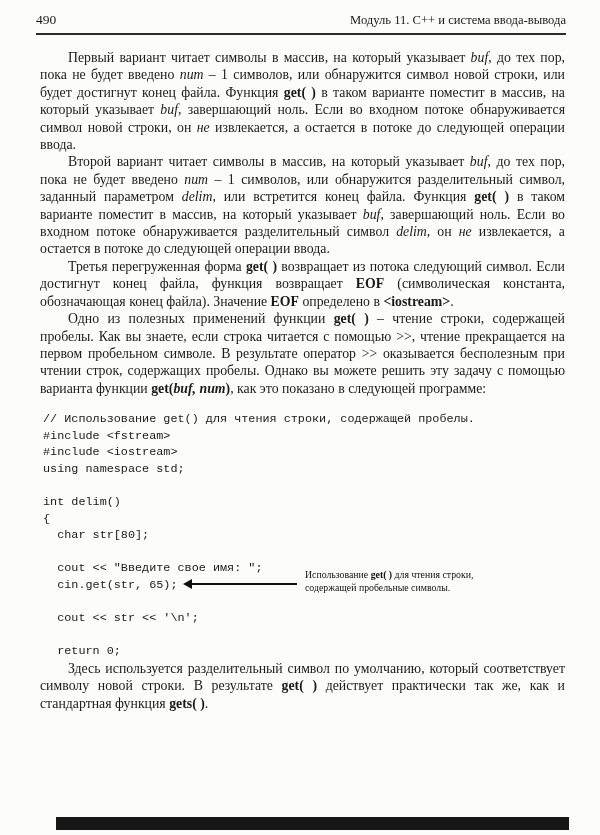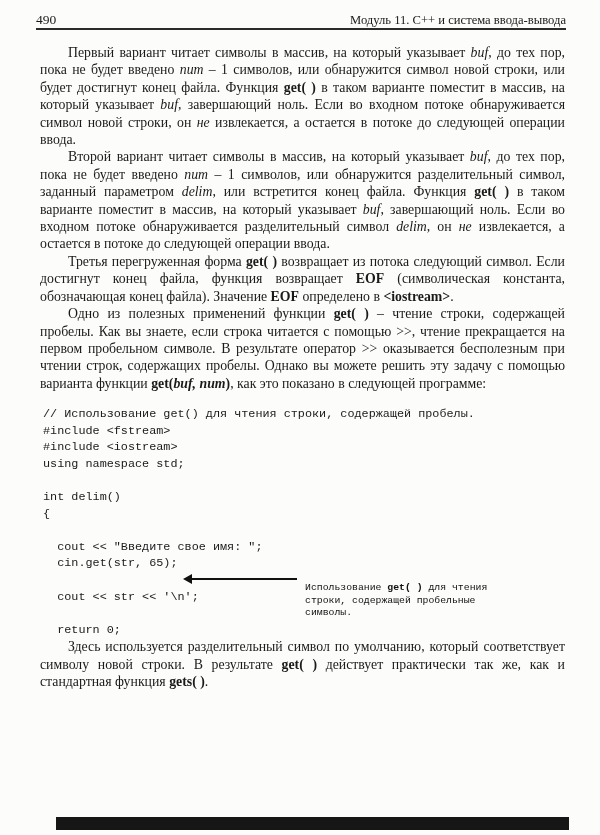--- a/index.html
+++ b/index.html
@@ -11,20 +11,21 @@
     color:#1a1a1a;
     overflow:hidden;
     font-family:"Liberation Serif", serif;
   }
   .header-row {
     display:flex;
     justify-content:space-between;
     align-items:flex-end;
     margin:12px 34px 0 36px;
     border-bottom:2px solid #2b2b2b;
+    padding-bottom:5px;
   }
   .page-number { font-size:13.5px; }
   .header-title { font-size:12.6px;text-align:center; }
 
   .content {
     padding:14px 35px 0 40px;
     font-size:13.8px;
     line-height:17.4px;
     text-align:justify;
   }
@@ -35,22 +36,22 @@
   .code-wrap { position:relative; margin:14px 0 0 3px; text-align:left; }
   .code {
     font-family:"Liberation Mono","DejaVu Sans Mono",monospace;
     font-size:11.8px;
     line-height:16.6px;
   }
   .code div { white-space:pre; min-height:16.6px; }
 
   .annotation {
     position:absolute;
-    left:262px; top:176px; width:220px;
-    font-family:Liberation Mono, monospace;
+    left:262px; top:158px; width:220px;
+    font-family:Liberation Serif, serif;
     font-size:9.8px;
     line-height:12.5px;
     text-indent:0;
     text-align:left;
     color:#111;
   }
   .arrow-line {
     position:absolute;
     left:148px; top:172px;
     width:106px; height:2px;
@@ -93,20 +94,21 @@
 
     <div class="code-wrap">
       <div class="code">
           <div>// Использование get() для чтения строки, содержащей пробелы.</div>
           <div>#include &lt;fstream&gt;</div>
           <div>#include &lt;iostream&gt;</div>
           <div>using namespace std;</div>
           <div>&nbsp;</div>
           <div>int delim()</div>
           <div>{</div>
+          <div>  char str[80];</div>
           <div>&nbsp;</div>
           <div>  cout &lt;&lt; "Введите свое имя: ";</div>
           <div>  cin.get(str, 65);</div>
           <div>&nbsp;</div>
           <div>  cout &lt;&lt; str &lt;&lt; '\n';</div>
           <div>&nbsp;</div>
           <div>  return 0;</div>
         </div>
       <div class="arrow-line"></div>
       <div class="annotation"><span>Использование </span><span class="b">get( )</span><span> для чтения строки, содержащей пробельные символы.</span></div>

